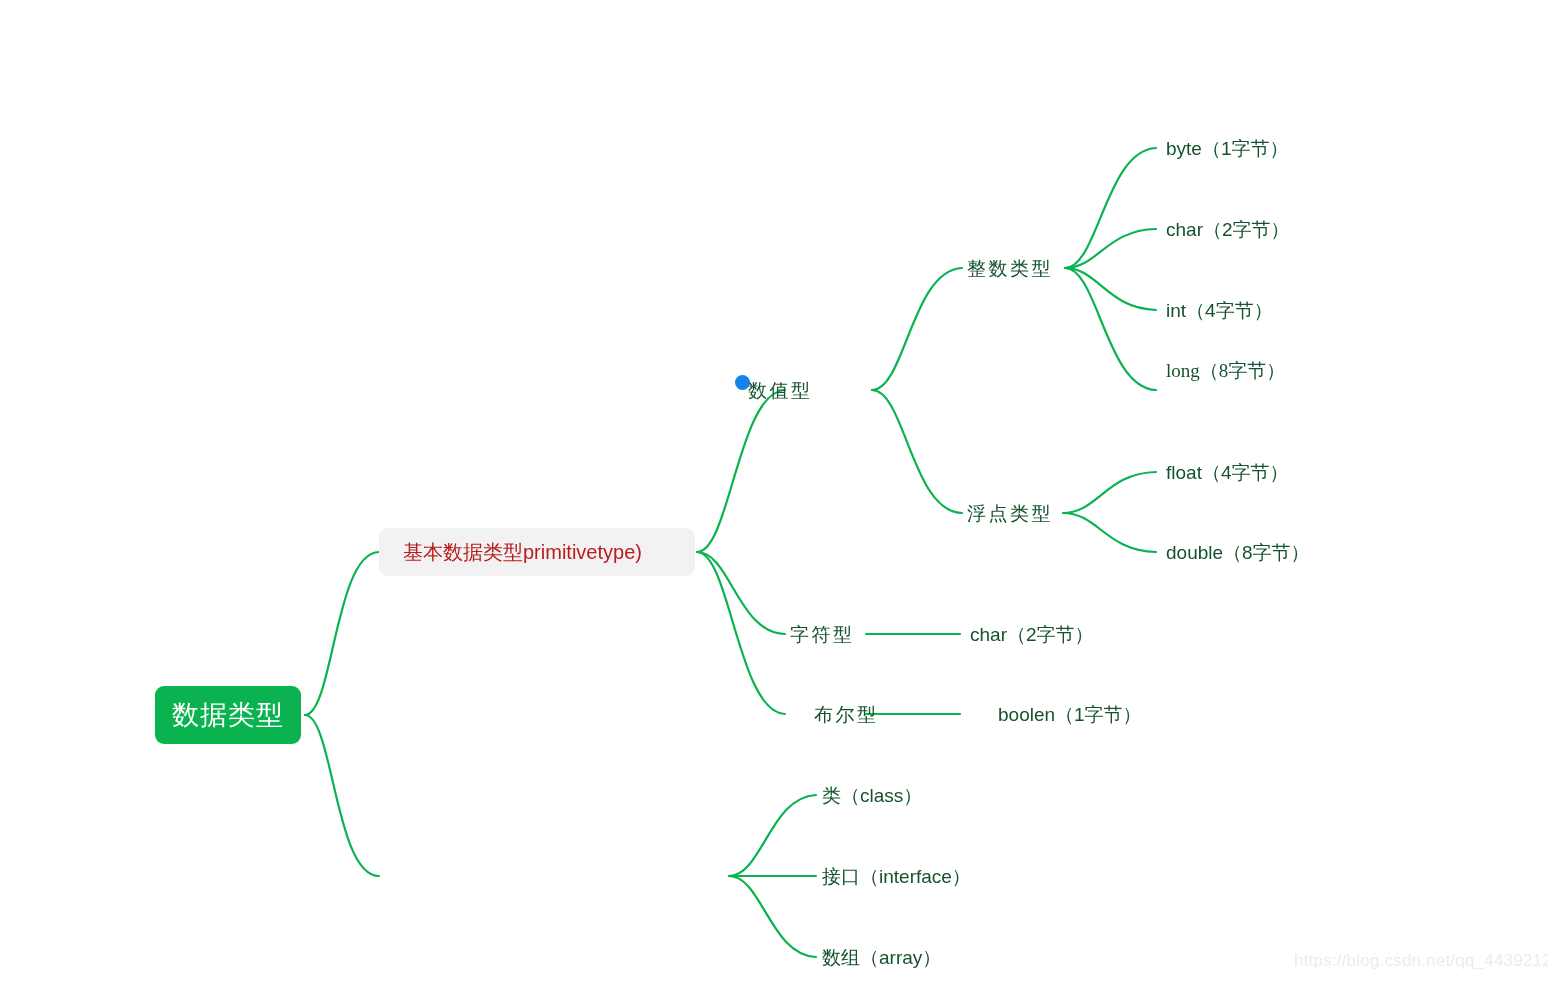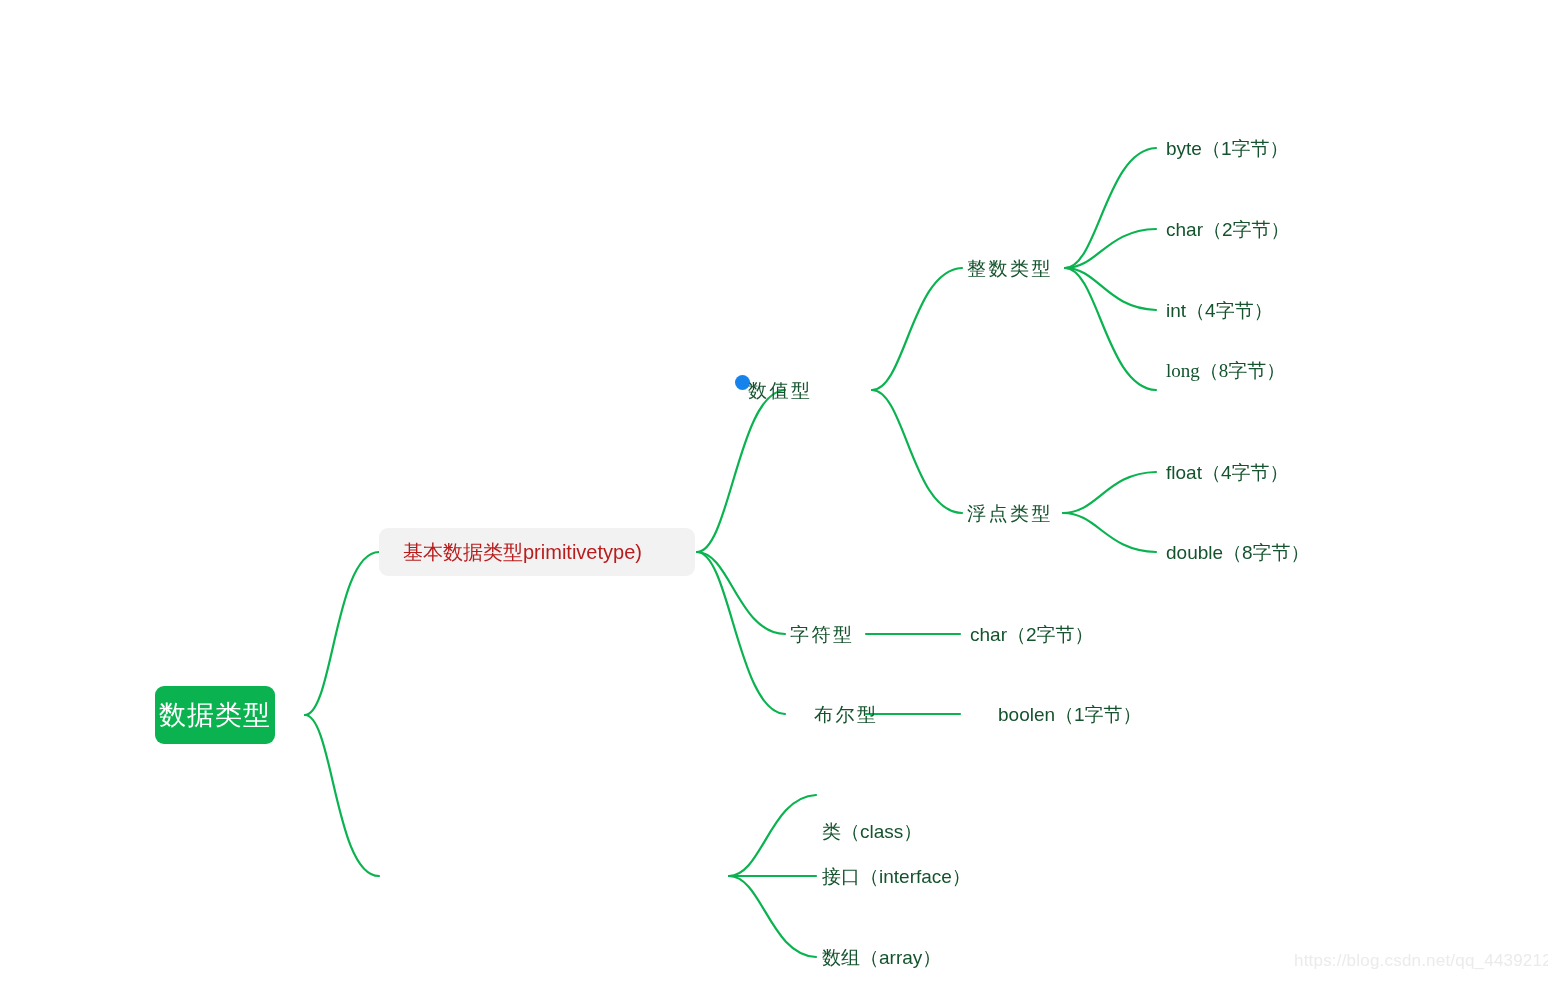--- a/index.html
+++ b/index.html
@@ -27,21 +27,21 @@
   }
   .node {
     position: absolute;
     white-space: nowrap;
     line-height: 1;
   }
   
   .node-root {
     left: 155px;
     top: 686px;
-    width: 120px;
+    width: 146px;
     height: 58px;
     background: #0ab350;
     border-radius: 9px;
     color: #ffffff;
     font-size: 27px;
     display: flex;
     align-items: center;
     justify-content: center;
     letter-spacing: 1px;
   }
@@ -163,21 +163,21 @@
   <div class="node node-text" style="left:1166px; top:370px;font-family:Liberation Serif, serif;">long（8字节）</div>
 
   <div class="node node-text" style="left:1166px; top:472px;">float（4字节）</div>
 
   <div class="node node-text" style="left:1166px; top:552px;">double（8字节）</div>
 
   <div class="node node-text" style="left:970px; top:634px;">char（2字节）</div>
 
   <div class="node node-text" style="left:970px; top:714px;margin-left:28px;">boolen（1字节）</div>
 
-  <div class="node node-text" style="left:822px; top:795px;margin-top:36px;">类（class）</div>
+  <div class="node node-text" style="left:822px; top:795px;">类（class）</div>
 
   <div class="node node-text" style="left:822px; top:876px;">接口（interface）</div>
 
   <div class="node node-text" style="left:822px; top:957px;">数组（array）</div>
 
   <div class="watermark">https://blog.csdn.net/qq_44392123</div>
 
 </div>
 
 </body></html>

